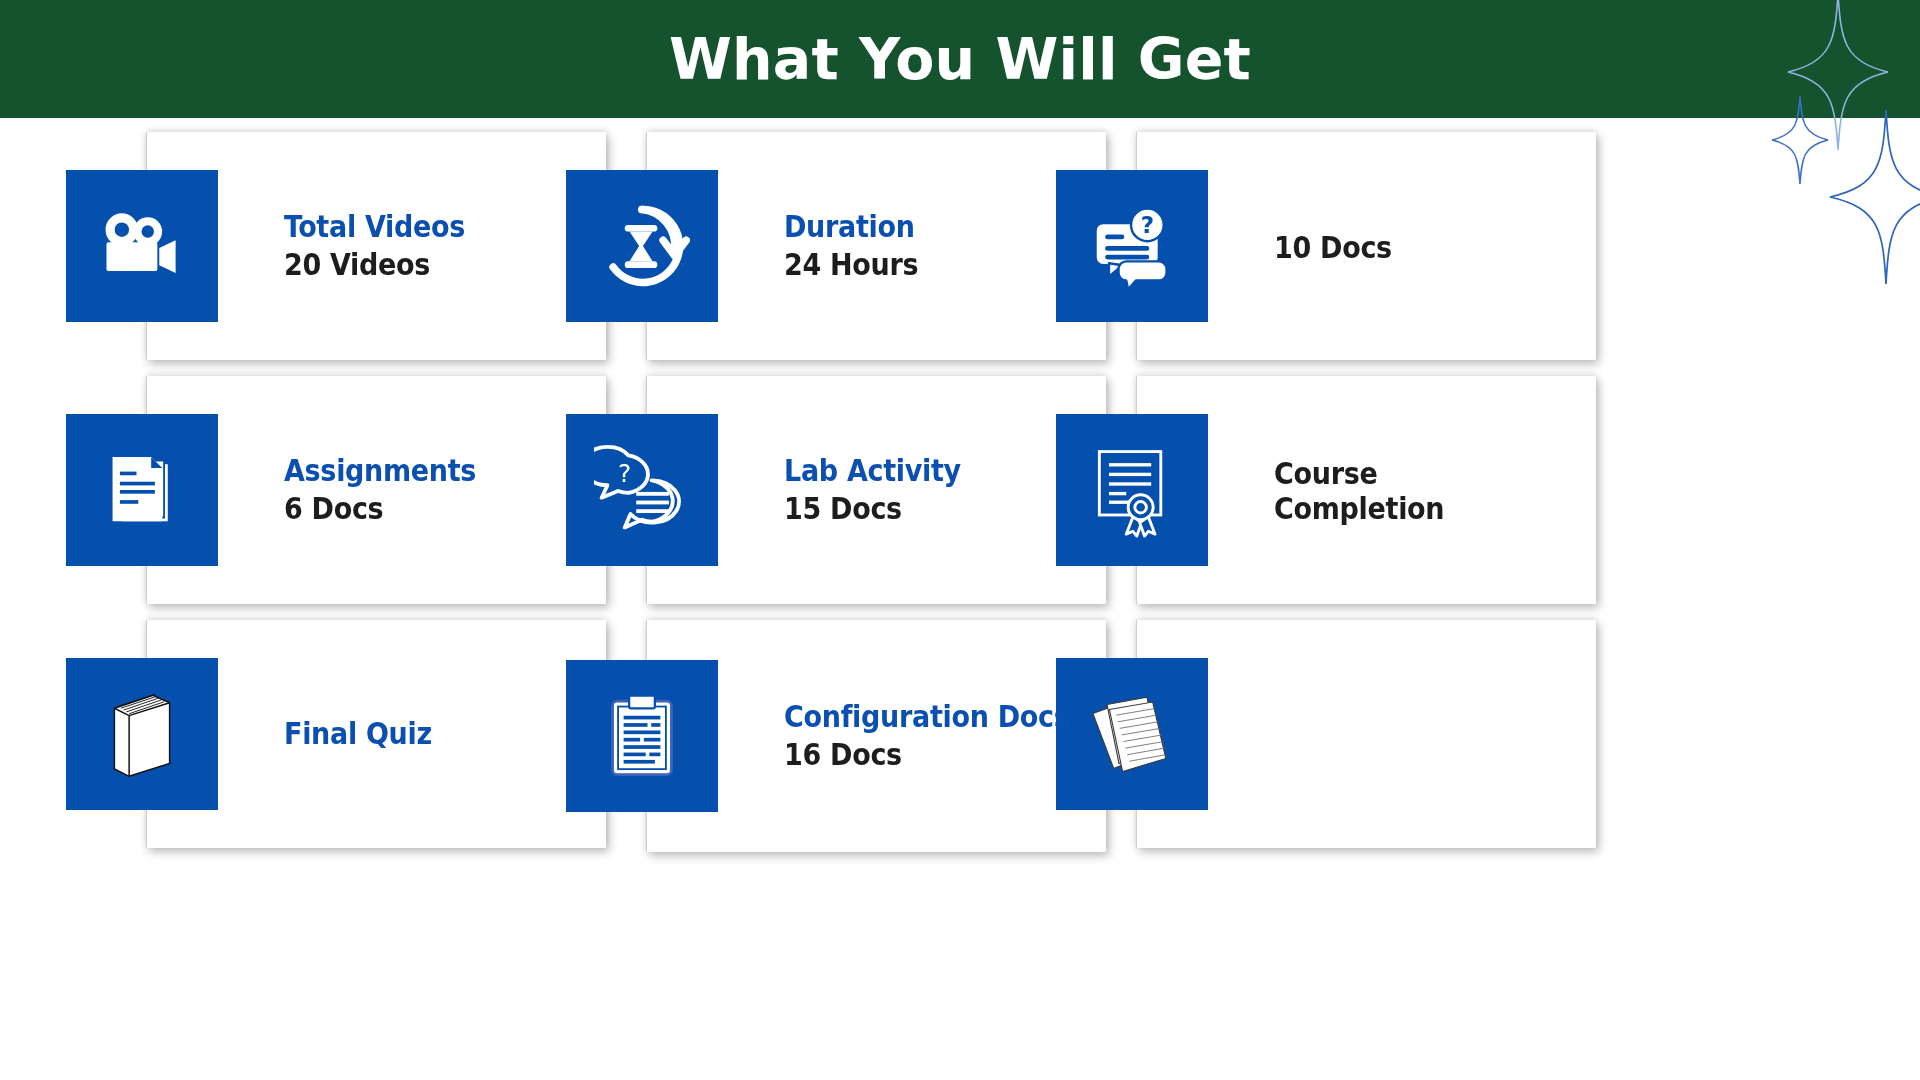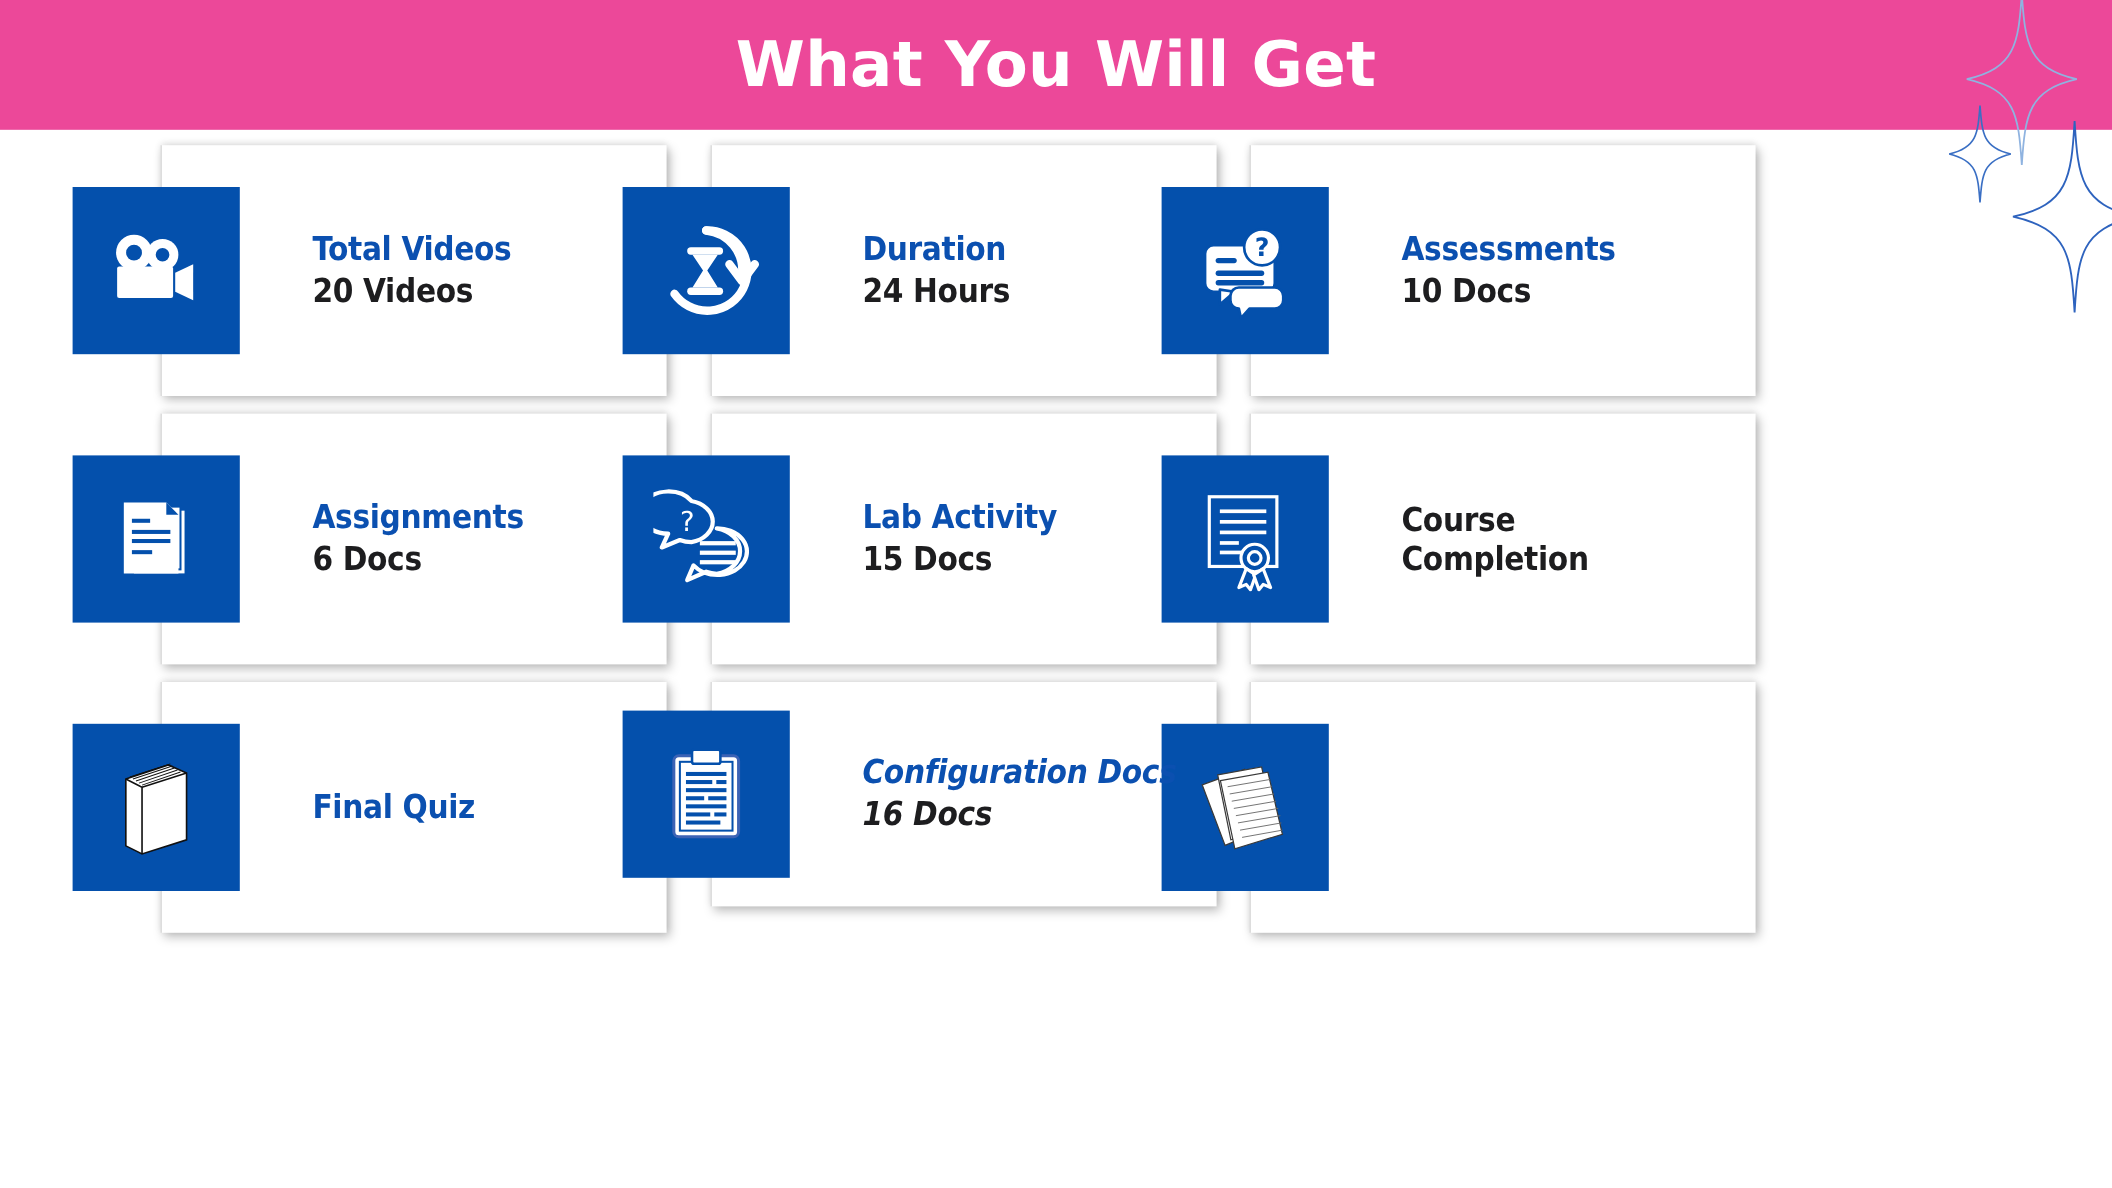--- a/index.html
+++ b/index.html
@@ -8,21 +8,21 @@
     background:#ffffff;
     font-family:"Liberation Sans", sans-serif;
     overflow:hidden;
     position:relative;
   }
 
   
   #header-bar{
     position:absolute; left:0; top:0;
     width:1920px; height:118px;
-    background:#ec4899;
+    background:#14532d;
     display:flex; align-items:center; justify-content:center;
     z-index:5;
   }
   #page-title{
     color:#ffffff;
     font-size:57px;
     font-weight:700;
     letter-spacing:0.2px;
     font-family:"DejaVu Sans", sans-serif;
     line-height:1;
@@ -160,21 +160,20 @@
     <path d="M26 68 L26 82 L40 70 Z" fill="#fff" stroke="#0450AC" stroke-width="2.5" stroke-linejoin="round"></path>
     <rect x="22" y="38" width="20" height="5" rx="2.5" fill="#0450AC"></rect>
     <rect x="22" y="50" width="46" height="5" rx="2.5" fill="#0450AC"></rect>
     <rect x="22" y="59" width="46" height="5" rx="2.5" fill="#0450AC"></rect>
     <path d="M44 66 h34 a8 8 0 0 1 8 8 v4 a8 8 0 0 1 -8 8 h-24 l-8 9 -2 -9 a8 8 0 0 1 -8 -8 v-4 a8 8 0 0 1 8 -8 z" fill="#fff" stroke="#0450AC" stroke-width="2.5" stroke-linejoin="round"></path>
     <circle cx="66" cy="28" r="17" fill="#fff" stroke="#0450AC" stroke-width="2.5"></circle>
     <text x="66" y="36" font-family="DejaVu Sans, sans-serif" font-size="24" font-weight="700" fill="#0450AC" text-anchor="middle">?</text>
   </svg>
       </div>
       <div class="card-text">
-        <div class="card-title">Assessments</div>
         <div class="card-value">10 Docs</div>
       </div>
     </div>
     <div class="card-slot" style="left: 66px; top: 258px; width: 560px; height: 228px;">
       <div class="card-panel"></div>
       <div class="icon-square">
         <svg viewBox="0 0 100 100" width="92" height="92">
     <rect x="28" y="22" width="50" height="62" fill="#fff"></rect>
     <rect x="24" y="18" width="50" height="62" fill="#fff" stroke="#0450AC" stroke-width="2"></rect>
     <path d="M18 14 h42 l12 12 v58 h-54 z" fill="#fff"></path>
@@ -238,21 +237,21 @@
     <path d="M27 22 L66 9" stroke="#111" stroke-width="1"></path>
     <path d="M30 24 L68 11" stroke="#111" stroke-width="1"></path>
     <path d="M33 26 L71 13" stroke="#111" stroke-width="1"></path>
     <path d="M36 28 L74 15" stroke="#111" stroke-width="1"></path>
   </svg>
       </div>
       <div class="card-text">
         <div class="card-title">Final Quiz</div>
       </div>
     </div>
-    <div class="card-slot" style="left: 566px; top: 502px; width: 560px; height: 204px; font-style: italic;">
+    <div class="card-slot" style="left: 566px; top: 502px; width: 560px; height: 232px;">
       <div class="card-panel"></div>
       <div class="icon-square">
         <svg viewBox="0 0 100 100" width="92" height="92">
     <rect x="18" y="12" width="64" height="80" rx="5" fill="#fff" stroke="#3C63B5" stroke-width="3"></rect>
     <rect x="24" y="18" width="52" height="68" fill="#fff" stroke="#0450AC" stroke-width="2"></rect>
     <rect x="36" y="6" width="28" height="14" rx="2" fill="#fff" stroke="#0450AC" stroke-width="2.5"></rect>
     <rect x="30" y="28" width="40" height="4" fill="#0450AC"></rect>
     <rect x="30" y="36" width="26" height="4" fill="#0450AC"></rect>
     <rect x="60" y="36" width="10" height="4" fill="#0450AC"></rect>
     <rect x="30" y="44" width="40" height="4" fill="#0450AC"></rect>

